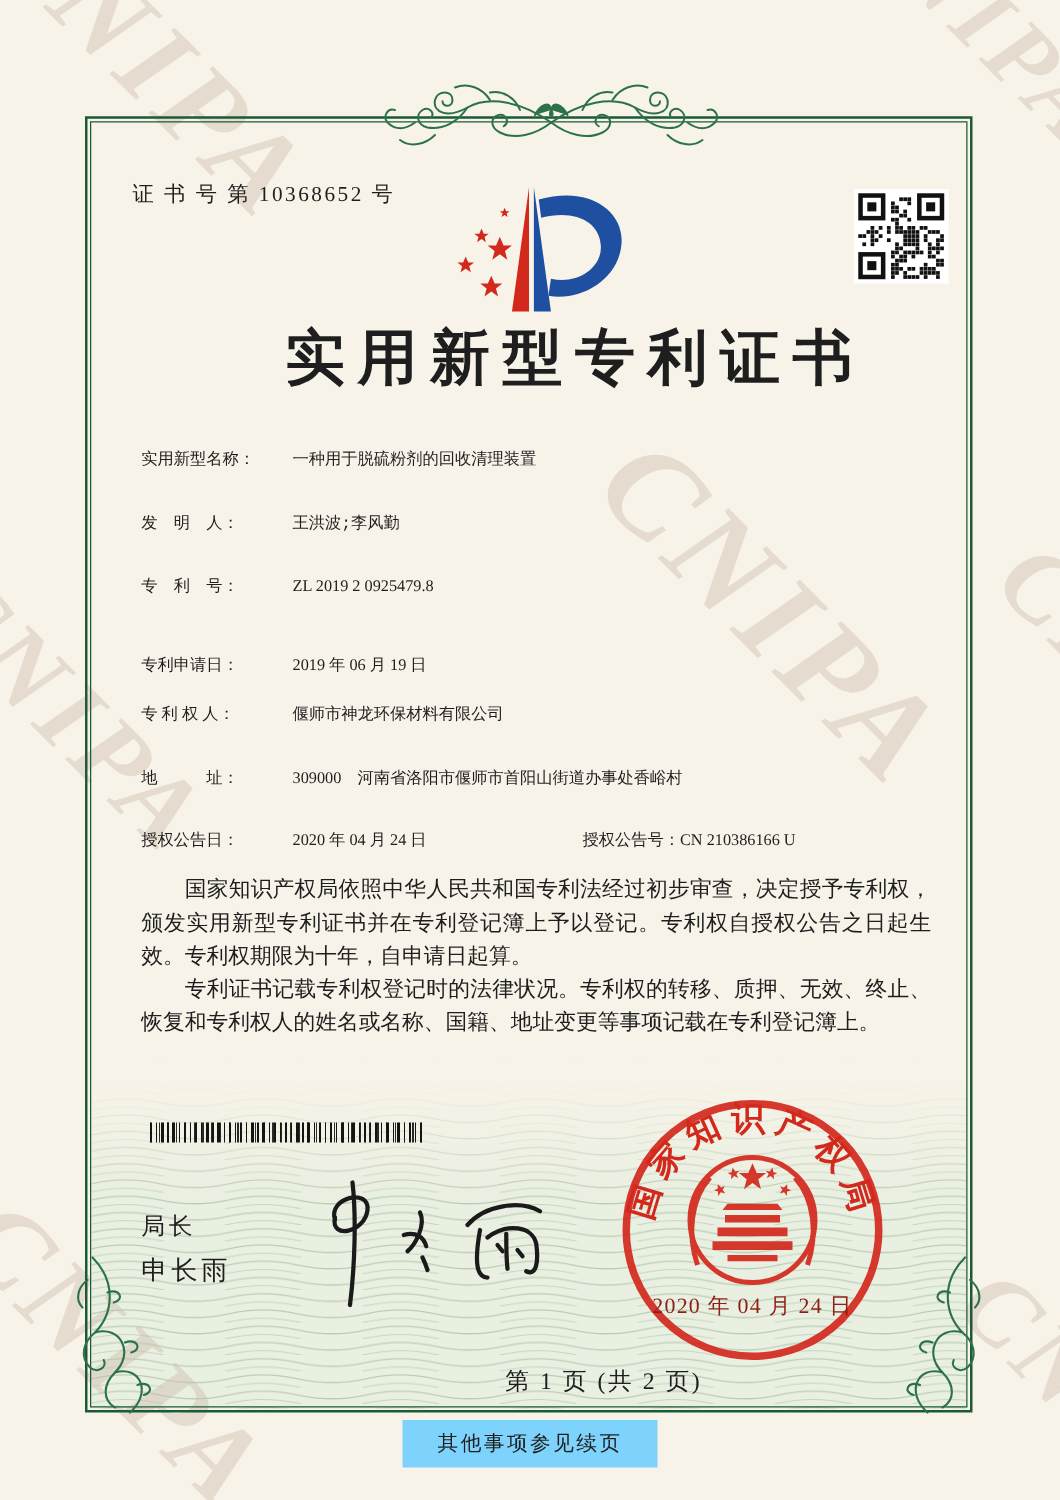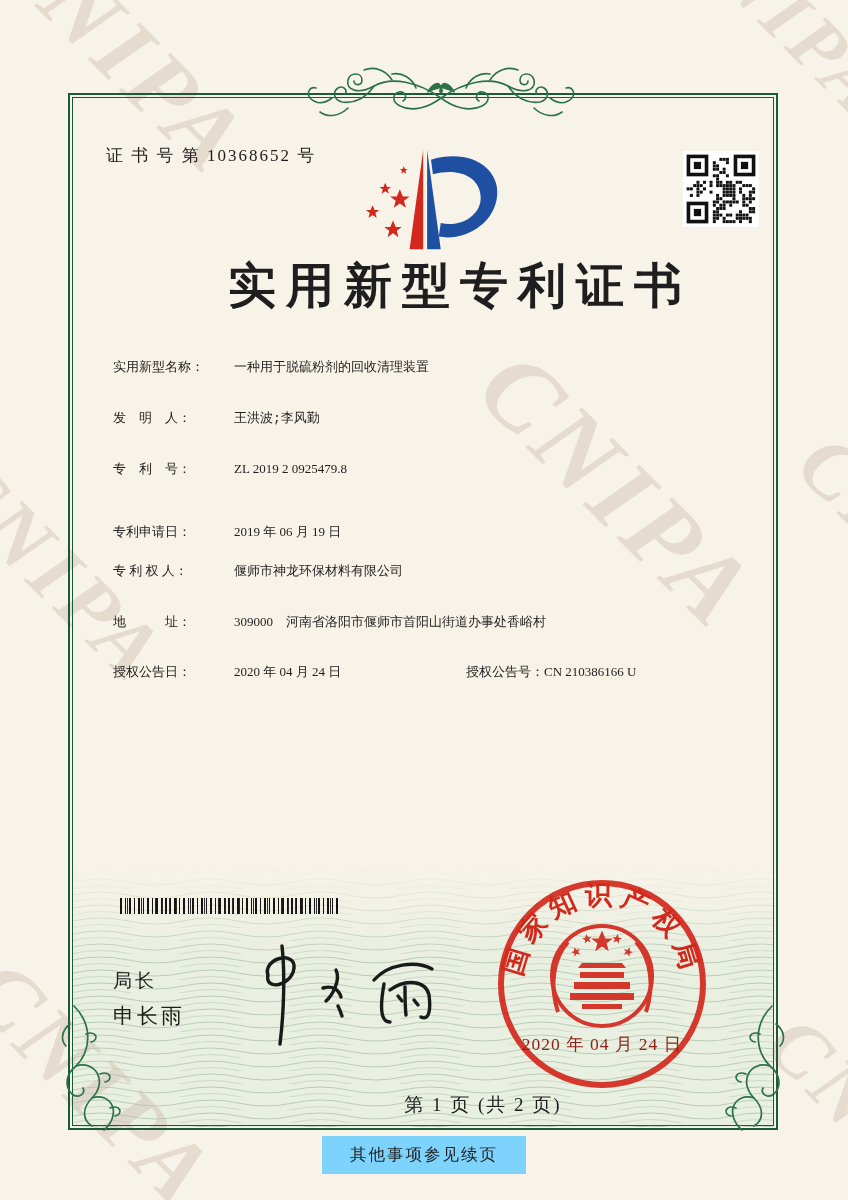--- a/index.html
+++ b/index.html
@@ -288,20 +288,22 @@
   <span class="flabel">地　　　址：</span><span>309000　河南省洛阳市偃师市首阳山街道办事处香峪村</span>
 </div>
 <div class="field-row" style="top:663px;">
   <span class="flabel">授权公告日：</span><span>2020 年 04 月 24 日</span>
   <span class="fpair2">
     <span class="flabel">授权公告号：</span><span>CN 210386166 U</span>
   </span>
 </div>
 
 <div class="body-text">
+  <p>国家知识产权局依照中华人民共和国专利法经过初步审查，决定授予专利权，颁发实用新型专利证书并在专利登记簿上予以登记。专利权自授权公告之日起生效。专利权期限为十年，自申请日起算。</p>
+  <p>专利证书记载专利权登记时的法律状况。专利权的转移、质押、无效、终止、恢复和专利权人的姓名或名称、国籍、地址变更等事项记载在专利登记簿上。</p>
 </div>
 
 <div class="barcode"></div>
 
 <div class="officer-title">局长</div>
 <div class="officer-name">申长雨</div>
 
 <svg class="signature" width="212" height="112" viewBox="0 0 212 112">
   <g fill="none" stroke="#1a1a1a" stroke-width="3.4" stroke-linecap="round">
     <path d="M30,38 C24,20 58,12 56,30 C54,48 26,54 30,36"></path>

